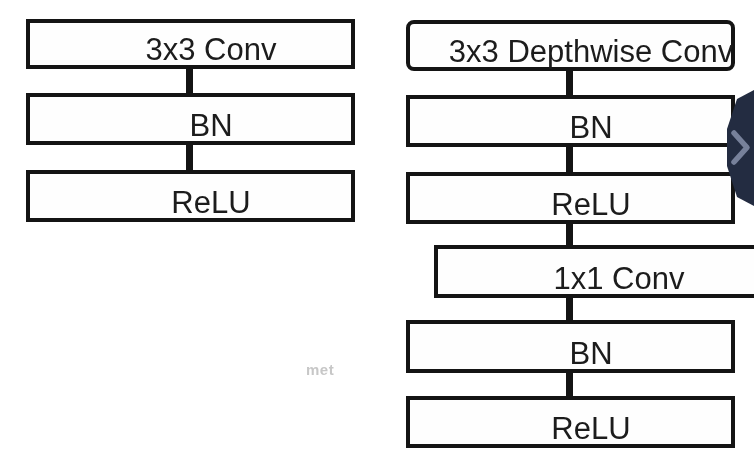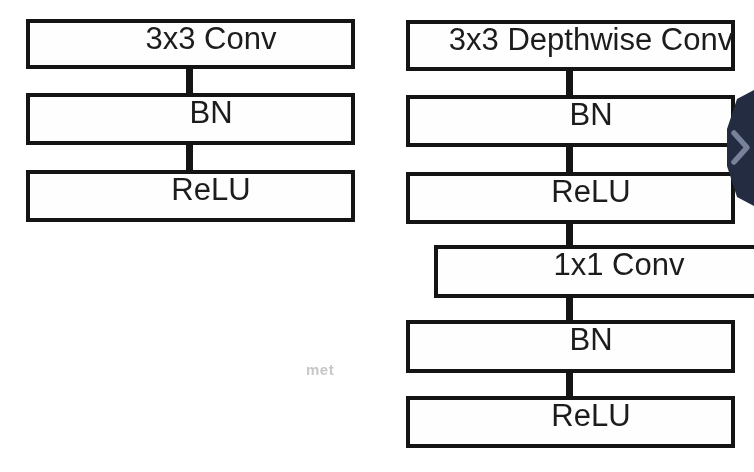--- a/index.html
+++ b/index.html
@@ -11,21 +11,21 @@
     overflow: hidden;
     font-family: "Liberation Sans", sans-serif;
   }
   .box {
     position: absolute;
     box-sizing: border-box;
     width: 329px;
     background: var(--box-fill, #fefefe);
     border: 4px solid var(--box-border, #141414);
     display: flex;
-    align-items: flex-start;
+    align-items: flex-end;
     justify-content: center;
     font-size: 31px;
     line-height: 1;
     color: var(--text, #1c1c1c);
     white-space: nowrap;
     padding-left: 41px;
   }
   .connector {
     position: absolute;
     width: 7px;
@@ -68,21 +68,21 @@
   <div class="box" style="left:26px; top:170px; height:52px;">
     <span>ReLU</span>
   </div>
 
   <div class="connector" style="left:566px; top:68px; height:29px;"></div>
   <div class="connector" style="left:566px; top:145px; height:29px;"></div>
   <div class="connector" style="left:566px; top:222px; height:25px;"></div>
   <div class="connector" style="left:566px; top:296px; height:26px;"></div>
   <div class="connector" style="left:566px; top:371px; height:27px;"></div>
 
-  <div class="box" style="left:406px; top:20px; height:51px;">
+  <div class="box" style="left:406px; top:20px; height:51px;border-radius:8px;">
     <span>3x3 Depthwise Conv</span>
   </div>
   <div class="box" style="left:406px; top:95px; height:52px;">
     <span>BN</span>
   </div>
   <div class="box" style="left:406px; top:172px; height:52px;">
     <span>ReLU</span>
   </div>
   <div class="box" style="left:406px; top:245px; height:53px;margin-left:28px;">
     <span>1x1 Conv</span>

